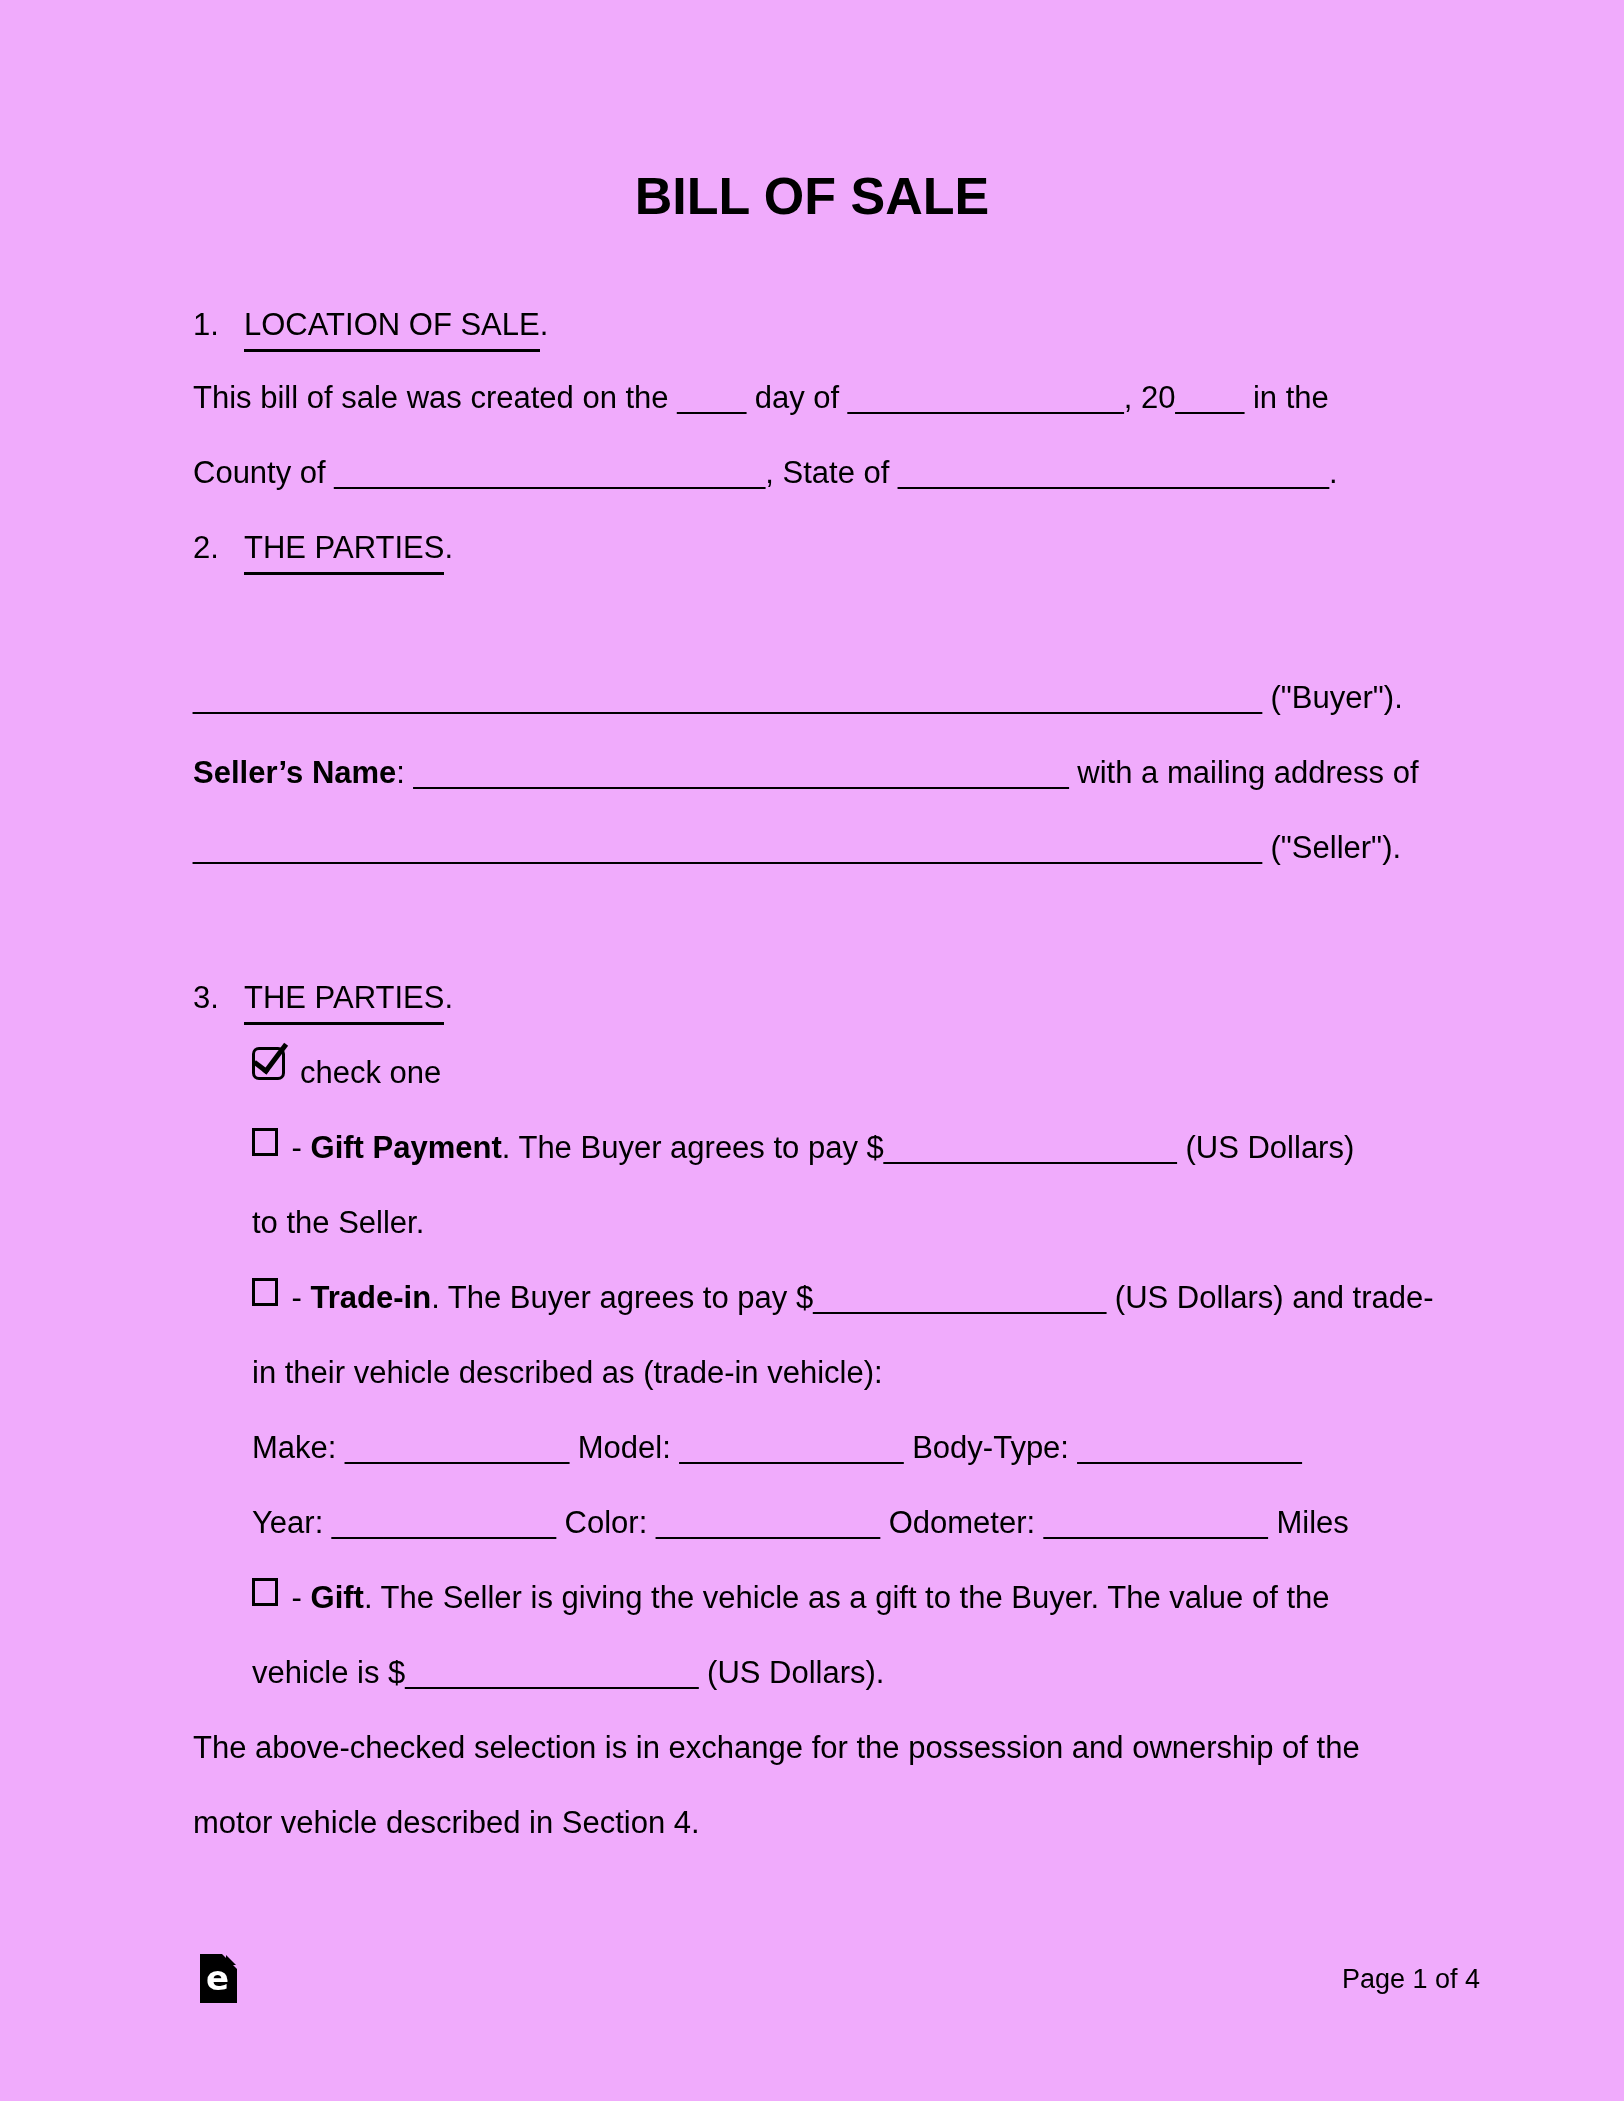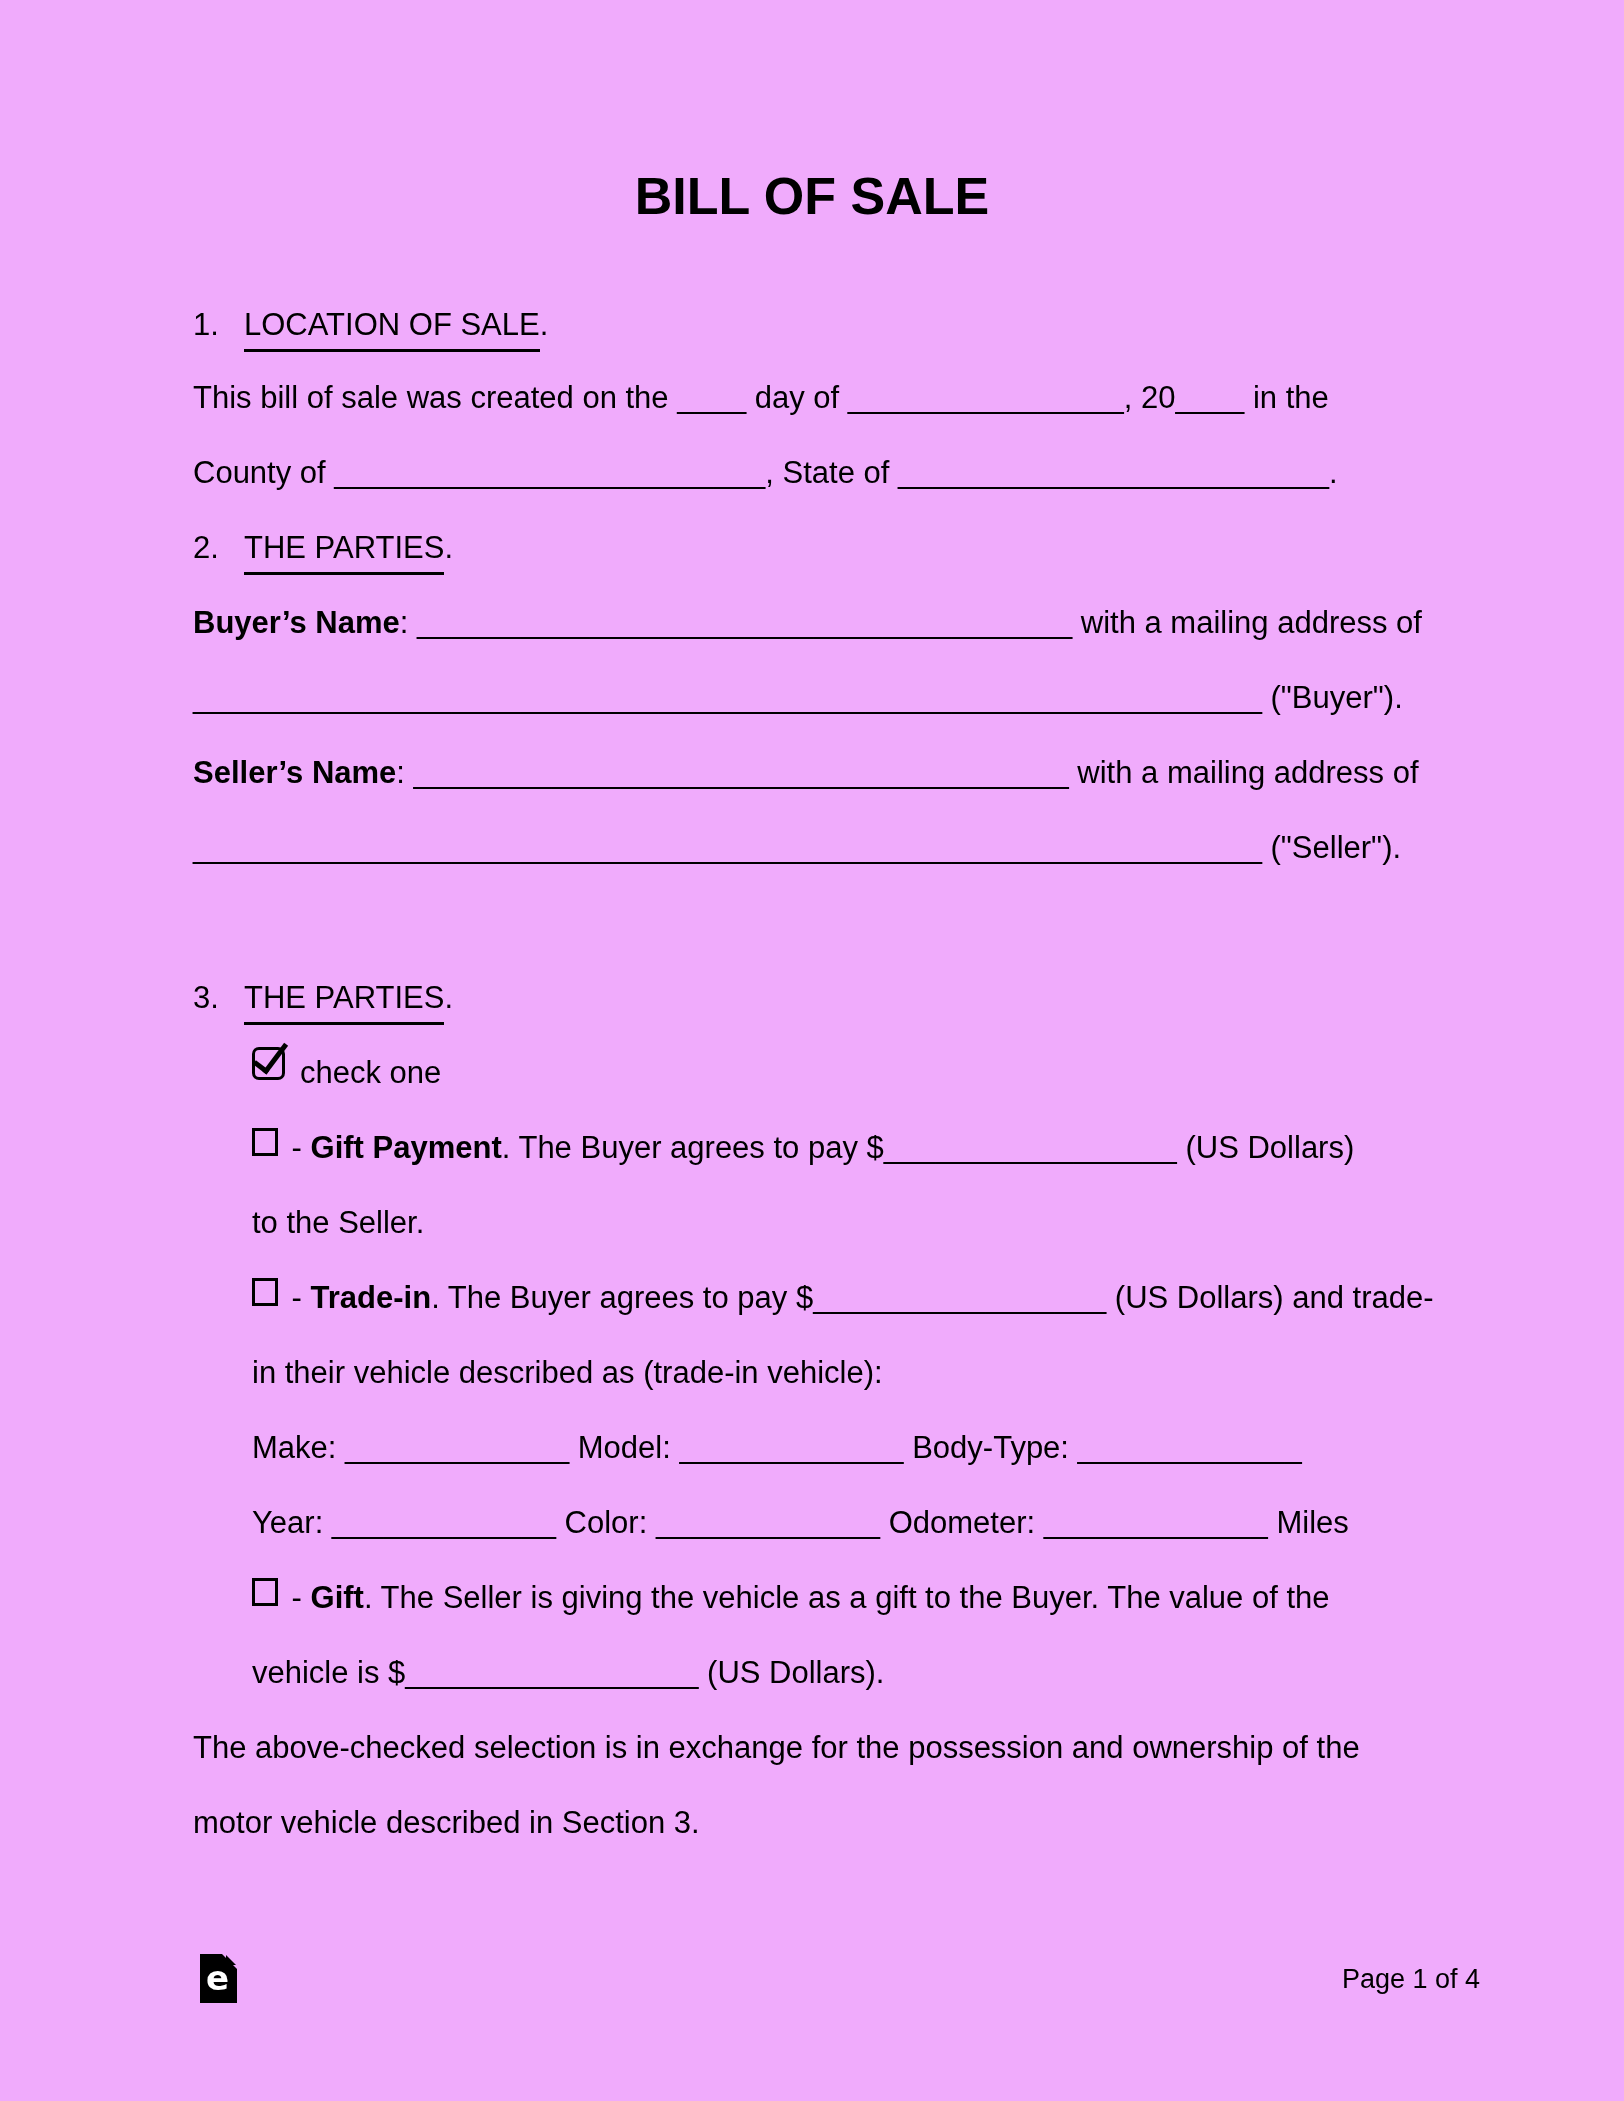--- a/index.html
+++ b/index.html
@@ -80,21 +80,20 @@
 <div class="page">
 
   <div class="title">BILL OF SALE</div>
 
   <div class="line" style="top:287px"><span class="num">1.</span><span class="hu">LOCATION OF SALE</span><span>.</span></div>
   <div class="line" style="top:360px">This bill of sale was created on the ____ day of ________________, 20____ in the</div>
   <div class="line" style="top:435px">County of _________________________, State of _________________________.</div>
 
   <div class="line" style="top:510px"><span class="num">2.</span><span class="hu">THE PARTIES</span><span>.</span></div>
 
-  <div class="line" style="top:585px"><span class="b">Buyer’s Name</span><span>: ______________________________________ with a mailing address of</span></div>
   <div class="line" style="top:660px">______________________________________________________________ ("Buyer").</div>
 
   <div class="line" style="top:735px"><span class="b">Seller’s Name</span><span>: ______________________________________ with a mailing address of</span></div>
   <div class="line" style="top:810px">______________________________________________________________ ("Seller").</div>
 
 
   <div class="line" style="top:960px"><span class="num">3.</span><span class="hu">THE PARTIES</span><span>.</span></div>
 
   <div class="line indent" style="top:1035px"><span class="cb-checked"><span class="checkmark"></span></span><span>check one</span></div>
 
@@ -104,21 +103,21 @@
   <div class="line indent" style="top:1260px"><span class="cb-empty"></span><span> - </span><span class="b">Trade-in</span><span>. The Buyer agrees to pay $_________________ (US Dollars) and trade-</span></div>
   <div class="line indent" style="top:1335px">in their vehicle described as (trade-in vehicle):</div>
 
   <div class="line indent" style="top:1410px">Make: _____________ Model: _____________ Body-Type: _____________</div>
   <div class="line indent" style="top:1485px">Year: _____________ Color: _____________ Odometer: _____________ Miles</div>
 
   <div class="line indent" style="top:1560px"><span class="cb-empty"></span><span> - </span><span class="b">Gift</span><span>. The Seller is giving the vehicle as a gift to the Buyer. The value of the</span></div>
   <div class="line indent" style="top:1635px">vehicle is $_________________ (US Dollars).</div>
 
   <div class="line" style="top:1710px">The above-checked selection is in exchange for the possession and ownership of the</div>
-  <div class="line" style="top:1785px">motor vehicle described in Section 3.</div>
+  <div class="line" style="top:1785px">motor vehicle described in Section 4.</div>
 
   <div class="logo">
     <svg width="37" height="49" viewBox="0 0 37 49">
       <path d="M0 0 H22 L37 15 V49 H0 Z" fill="#000000"></path>
       <path d="M26 1 L36 11 L26 11 Z" fill="#000000"></path>
       <text x="6" y="36">e</text>
     </svg>
   </div>
   <div class="page-num">Page 1 of 4</div>
 

